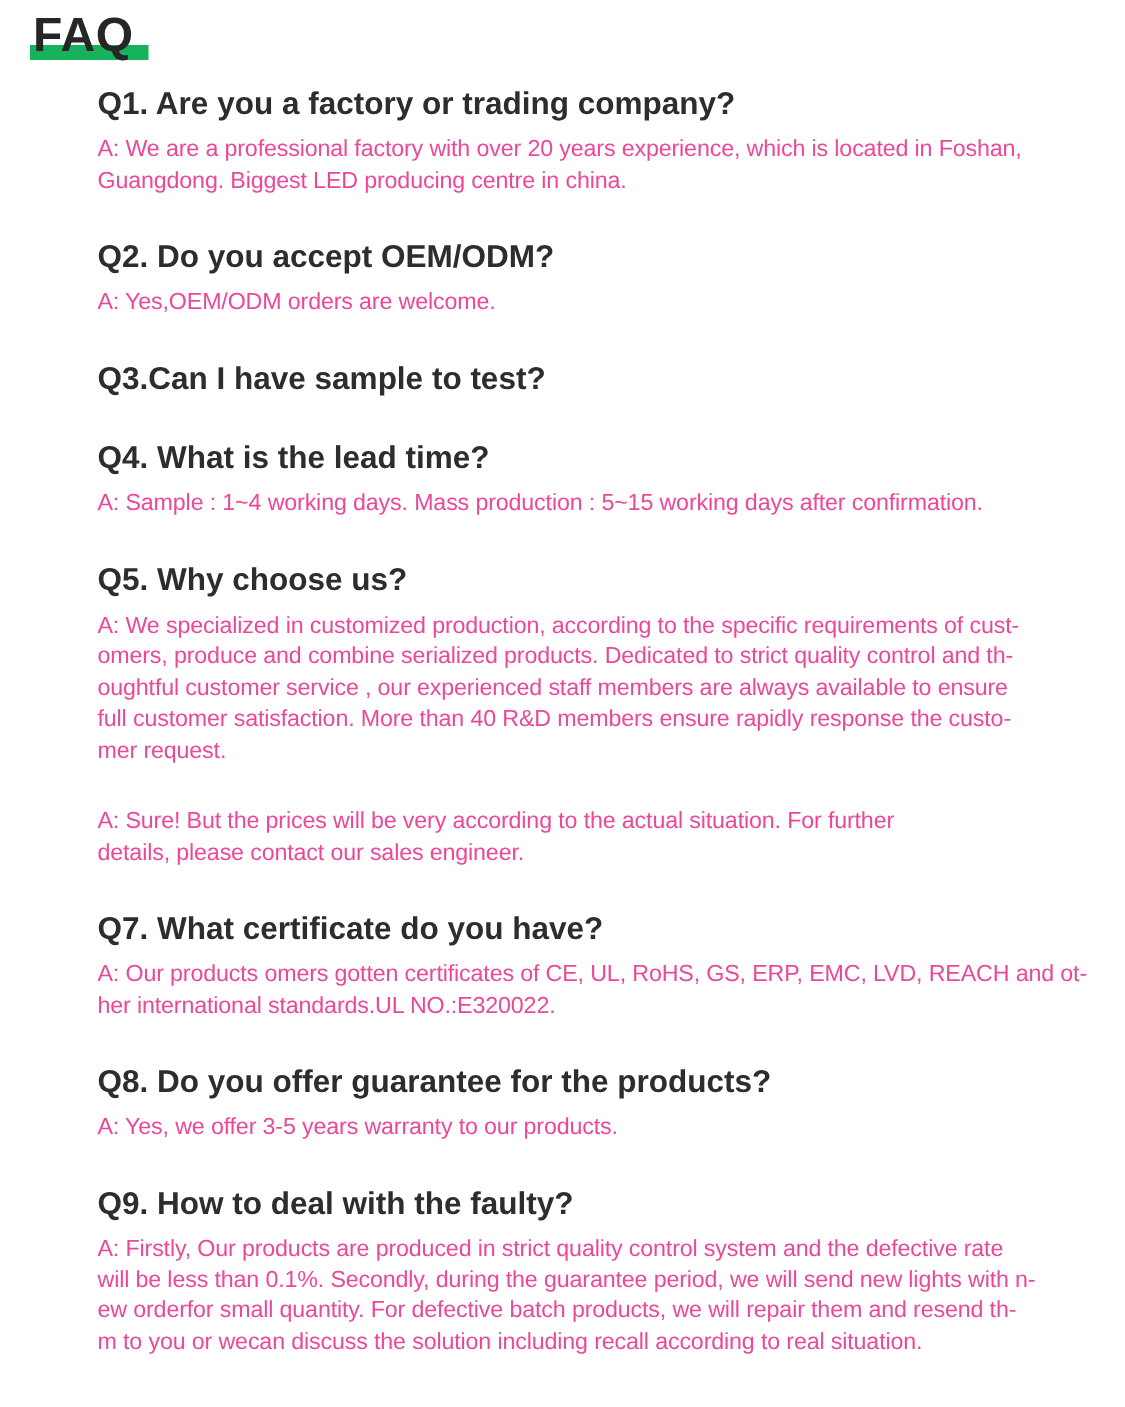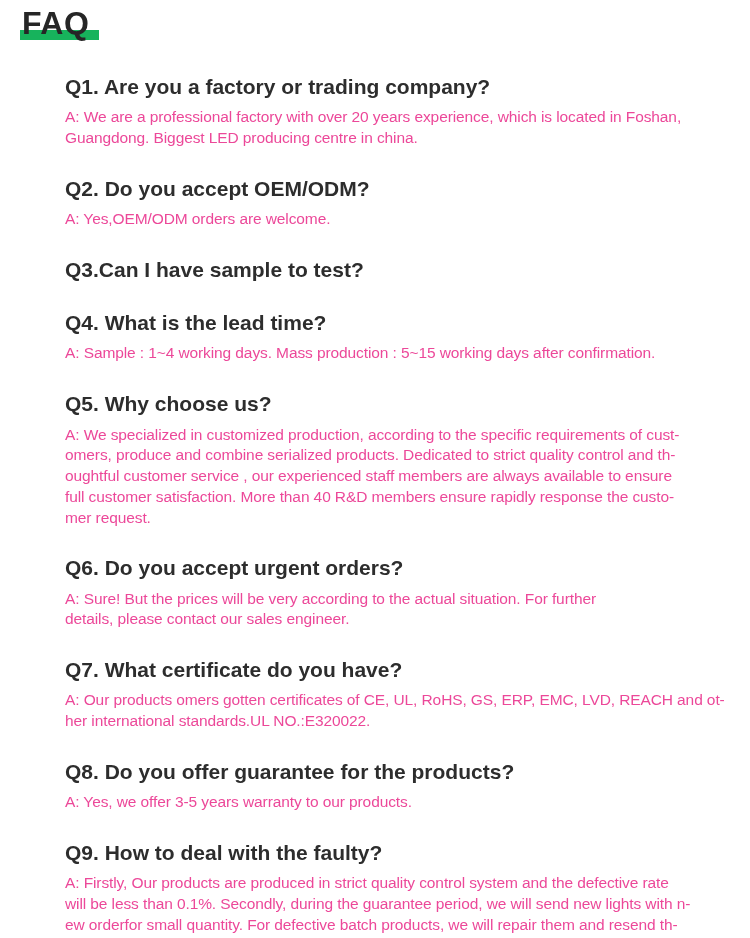--- a/index.html
+++ b/index.html
@@ -8,21 +8,21 @@
     width: 750px;
     height: 938px;
     font-family: "Liberation Sans", sans-serif;
     padding: 6px 20px 0 20px;
     overflow: hidden;
   }
   .title-wrap {
     position: relative;
     display: inline-block;
     margin-left: 2px;
-    margin-bottom: 33px;
+    margin-bottom: 16px;
   }
   .page-title {
     position: relative;
     z-index: 1;
     font-size: 32px;
     font-weight: bold;
     color: #262626;
     letter-spacing: 0.5px;
     line-height: 1.1;
   }
@@ -84,21 +84,20 @@
   <section class="faq-item">
     <h2 class="question">Q5. Why choose us?</h2>
     <p class="answer">A: We specialized in customized production, according to the specific requirements of cust-
 omers, produce and combine serialized products. Dedicated to strict quality control and th-
 oughtful customer service , our experienced staff members are always available to ensure
 full customer satisfaction. More than 40 R&amp;D members ensure rapidly response the custo-
 mer request.</p>
   </section>
 
   <section class="faq-item">
-    <h2 class="question">Q6. Do you accept urgent orders?</h2>
     <p class="answer">A: Sure! But the prices will be very according to the actual situation. For further
 details, please contact our sales engineer.</p>
   </section>
 
   <section class="faq-item">
     <h2 class="question">Q7. What certificate do you have?</h2>
     <p class="answer">A: Our products omers gotten certificates of CE, UL, RoHS, GS, ERP, EMC, LVD, REACH and ot-
 her international standards.UL NO.:E320022.</p>
   </section>
 

